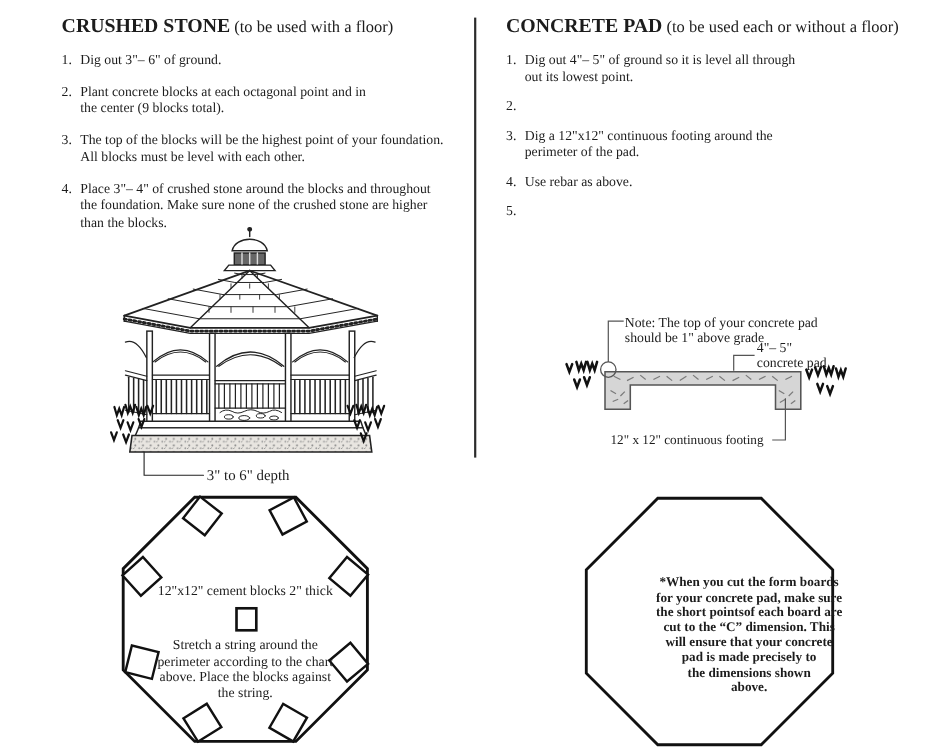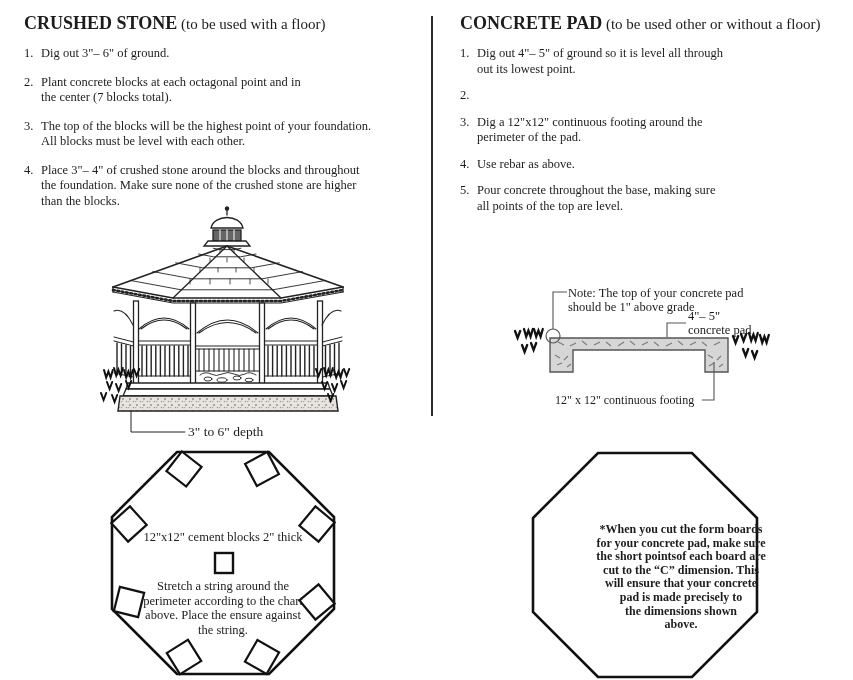--- a/index.html
+++ b/index.html
@@ -1,19 +1,19 @@
 <!DOCTYPE html>
 <html><head>
 <meta charset="utf-8">
 <style>
   html,body{margin:0;padding:0;background:#fff;}
   .canvas{position:relative;width:853px;height:680px;background:#ffffff;overflow:hidden;
           font-family:"Liberation Serif",serif;color:#1c1c1c;}
   .col{position:absolute;top:13px;}
-  .col-left{left:24px;width:392px;}
+  .col-left{left:56px;width:392px;}
   .col-right{left:460px;width:392px;}
   h1.sec-title{margin:0 0 12px 0;font-size:18px;line-height:20px;font-weight:bold;white-space:nowrap;}
   h1.sec-title .suffix{font-weight:normal;font-size:15px;}
   .step{display:flex;font-size:12.5px;line-height:15.5px;}
   .col-left .step{margin-bottom:13px;}
   .col-right .step{margin-bottom:11px;}
   .step .num{flex:none;width:17px;}
   .step .txt{white-space:pre-line;}
   .divider{position:absolute;left:431px;top:16px;width:2px;height:400px;background:#2b2b2b;}
   .abs{position:absolute;}
@@ -33,60 +33,58 @@
 
   <section class="col col-left">
     <h1 class="sec-title"><span>CRUSHED STONE</span><span class="suffix"> (to be used with a floor)</span></h1>
     <div class="step">
         <span class="num">1.</span>
         <span class="txt">Dig out 3"– 6" of ground.</span>
       </div>
     <div class="step">
         <span class="num">2.</span>
         <span class="txt">Plant concrete blocks at each octagonal point and in
-the center (7 blocks total).</span>
+the center (9 blocks total).</span>
       </div>
     <div class="step">
         <span class="num">3.</span>
         <span class="txt">The top of the blocks will be the highest point of your foundation.
 All blocks must be level with each other.</span>
       </div>
     <div class="step">
         <span class="num">4.</span>
         <span class="txt">Place 3"– 4" of crushed stone around the blocks and throughout
 the foundation. Make sure none of the crushed stone are higher
 than the blocks.</span>
       </div>
   </section>
 
   <div class="divider"></div>
 
   <section class="col col-right">
-    <h1 class="sec-title"><span>CONCRETE PAD</span><span class="suffix"> (to be used other or without a floor)</span></h1>
+    <h1 class="sec-title"><span>CONCRETE PAD</span><span class="suffix"> (to be used each or without a floor)</span></h1>
     <div class="step">
         <span class="num">1.</span>
         <span class="txt">Dig out 4"– 5" of ground so it is level all through
 out its lowest point.</span>
       </div>
     <div class="step">
         <span class="num">2.</span>
       </div>
     <div class="step">
         <span class="num">3.</span>
         <span class="txt">Dig a 12"x12" continuous footing around the
 perimeter of the pad.</span>
       </div>
     <div class="step">
         <span class="num">4.</span>
         <span class="txt">Use rebar as above.</span>
       </div>
     <div class="step">
         <span class="num">5.</span>
-        <span class="txt">Pour concrete throughout the base, making sure
-all points of the top are level.</span>
       </div>
   </section>
 
   <svg style="left:100px;top:205px;" width="253" height="240" viewBox="0 0 253 240">
     <defs>
       <g id="gv">
           <path d="M0 0 L2.6 7 L5.2 0"></path>
         </g>
       <g id="gw">
           <path d="M0 0 L2.2 7.5 L4.4 1.5 L6.6 7.5 L8.8 0"></path>
@@ -277,21 +275,21 @@
       <rect x="154.5" y="199.5" width="25" height="25" transform="rotate(30 167 212)"></rect>
       <rect x="76.5" y="199.5" width="25" height="25" transform="rotate(-32 89 212)"></rect>
       <rect x="21.5" y="144.5" width="25" height="25" transform="rotate(14 34 157)"></rect>
       <rect x="21.5" y="66.5" width="25" height="25" transform="rotate(-42 34 79)"></rect>
     </g>
     <rect x="120" y="108" width="18" height="20" fill="#fff" stroke="#111" stroke-width="2.4"></rect>
   </svg>
   <div class="oct-label blocks-label">12"x12" cement blocks 2" thick</div>
   <div class="oct-label string-note">Stretch a string around the
 perimeter according to the chart
-above. Place the ensure against
+above. Place the blocks against
 the string.</div>
 
   <svg style="left:440px;top:270px;" width="400" height="145" viewBox="0 0 400 145">
     <defs>
       <g id="pgv">
           <path d="M0 0 L2.6 7 L5.2 0"></path>
         </g>
       <g id="pgw">
           <path d="M0 0 L2.2 7.5 L4.4 1.5 L6.6 7.5 L8.8 0"></path>
         </g>

